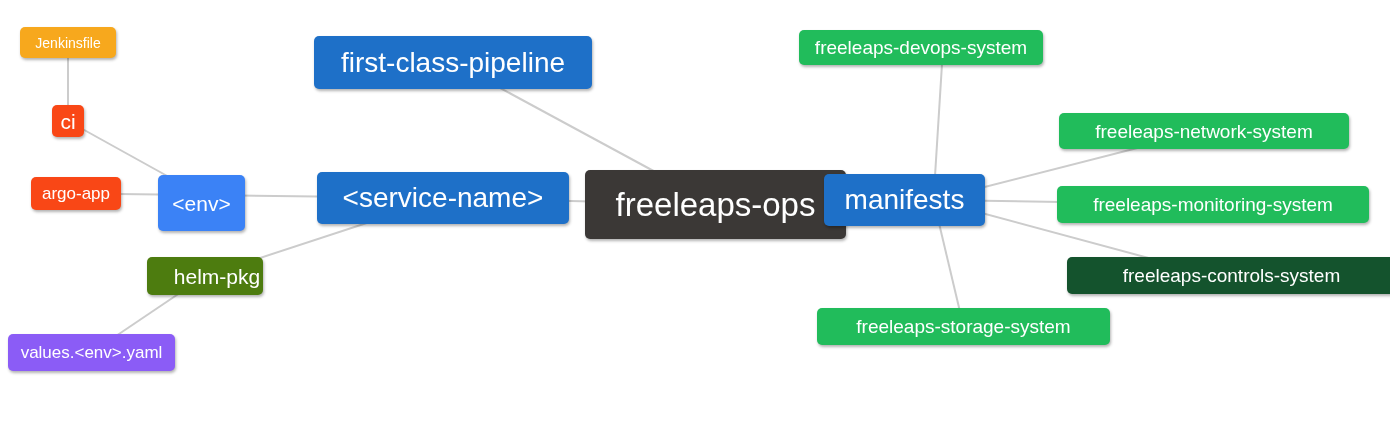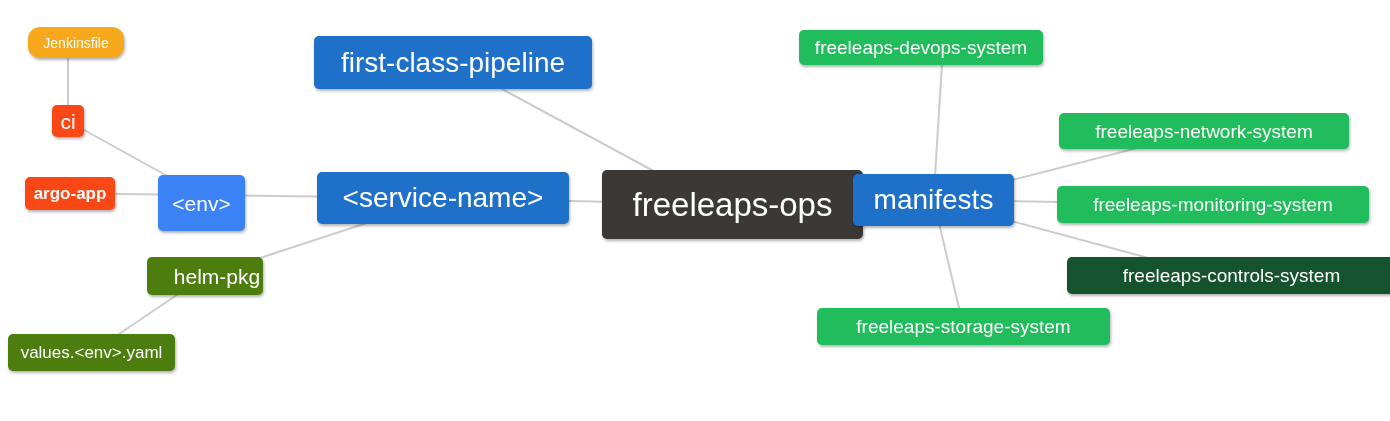--- a/index.html
+++ b/index.html
@@ -52,29 +52,29 @@
       <line x1="453" y1="62.5" x2="715.5" y2="204.5" stroke="#cccccc" stroke-width="2"></line>
       <line x1="443" y1="198" x2="715.5" y2="204.5" stroke="#cccccc" stroke-width="2"></line>
       <line x1="715.5" y1="204.5" x2="933.5" y2="200" stroke="#cccccc" stroke-width="2"></line>
       <line x1="933.5" y1="200" x2="943" y2="47.5" stroke="#cccccc" stroke-width="2"></line>
       <line x1="933.5" y1="200" x2="1204" y2="131" stroke="#cccccc" stroke-width="2"></line>
       <line x1="933.5" y1="200" x2="1213" y2="204.5" stroke="#cccccc" stroke-width="2"></line>
       <line x1="933.5" y1="200" x2="1213.5" y2="275.5" stroke="#cccccc" stroke-width="2"></line>
       <line x1="933.5" y1="200" x2="963.5" y2="326.5" stroke="#cccccc" stroke-width="2"></line>
     </svg>
   <div id="node-layer">
-      <div class="node" style="left: 28px; top: 27px; width: 96px; height: 31px; font-size: 14px; background: rgb(247, 168, 29); color: rgb(255, 255, 255); border-radius: 12px;">Jenkinsfile</div>
+      <div class="node" style="left: 20px; top: 27px; width: 96px; height: 31px; font-size: 14px; background: rgb(247, 168, 29); color: rgb(255, 255, 255);">Jenkinsfile</div>
       <div class="node" style="left: 52px; top: 105px; width: 32px; height: 32px; font-size: 21px; background: rgb(249, 71, 22); color: rgb(255, 255, 255);">ci</div>
-      <div class="node" style="left: 25px; top: 177px; width: 90px; height: 33px; font-size: 17px; background: rgb(249, 71, 22); color: rgb(255, 255, 255); font-weight: bold;">argo-app</div>
+      <div class="node" style="left: 31px; top: 177px; width: 90px; height: 33px; font-size: 17px; background: rgb(249, 71, 22); color: rgb(255, 255, 255);">argo-app</div>
       <div class="node" style="left: 158px; top: 175px; width: 87px; height: 56px; font-size: 21px; background: #3b82f6; color: rgb(255, 255, 255);">&lt;env&gt;</div>
       <div class="node" style="left: 147px; top: 257px; width: 116px; height: 38px; font-size: 21px; background: #4d7c0f; color: rgb(255, 255, 255); padding-left: 28px;">helm-pkg</div>
-      <div class="node" style="left: 8px; top: 334px; width: 167px; height: 37px; font-size: 17px; background: #4d7c0f; color: rgb(255, 255, 255);">values.&lt;env&gt;.yaml</div>
+      <div class="node" style="left: 8px; top: 334px; width: 167px; height: 37px; font-size: 17px; background: #8b5cf6; color: rgb(255, 255, 255);">values.&lt;env&gt;.yaml</div>
       <div class="node" style="left: 314px; top: 36px; width: 278px; height: 53px; font-size: 28px; background: rgb(30, 112, 200); color: rgb(255, 255, 255);">first-class-pipeline</div>
       <div class="node" style="left: 317px; top: 172px; width: 252px; height: 52px; font-size: 28px; background: rgb(30, 112, 200); color: rgb(255, 255, 255);">&lt;service-name&gt;</div>
-      <div class="node" style="left: 585px; top: 170px; width: 261px; height: 69px; font-size: 33px; background: rgb(59, 56, 54); color: rgb(255, 255, 255); margin-left: 17px;">freeleaps-ops</div>
-      <div class="node" style="left: 853px; top: 174px; width: 161px; height: 52px; font-size: 28px; background: rgb(30, 112, 200); color: rgb(255, 255, 255);">manifests</div>
+      <div class="node" style="left: 585px; top: 170px; width: 261px; height: 69px; font-size: 33px; background: rgb(59, 56, 54); color: rgb(255, 255, 255);">freeleaps-ops</div>
+      <div class="node" style="left: 824px; top: 174px; width: 161px; height: 52px; font-size: 28px; background: rgb(30, 112, 200); color: rgb(255, 255, 255);">manifests</div>
       <div class="node" style="left: 799px; top: 30px; width: 244px; height: 35px; font-size: 19px; background: rgb(33, 188, 91); color: rgb(255, 255, 255);">freeleaps-devops-system</div>
       <div class="node" style="left: 1059px; top: 113px; width: 290px; height: 36px; font-size: 19px; background: rgb(33, 188, 91); color: rgb(255, 255, 255);">freeleaps-network-system</div>
       <div class="node" style="left: 1057px; top: 186px; width: 312px; height: 37px; font-size: 19px; background: rgb(33, 188, 91); color: rgb(255, 255, 255);">freeleaps-monitoring-system</div>
       <div class="node" style="left: 1067px; top: 257px; width: 329px; height: 37px; font-size: 19px; background: #14532d; color: rgb(255, 255, 255);">freeleaps-controls-system</div>
       <div class="node" style="left: 817px; top: 308px; width: 293px; height: 37px; font-size: 19px; background: rgb(33, 188, 91); color: rgb(255, 255, 255);">freeleaps-storage-system</div>
     </div>
 </div>
 
 </body></html>

